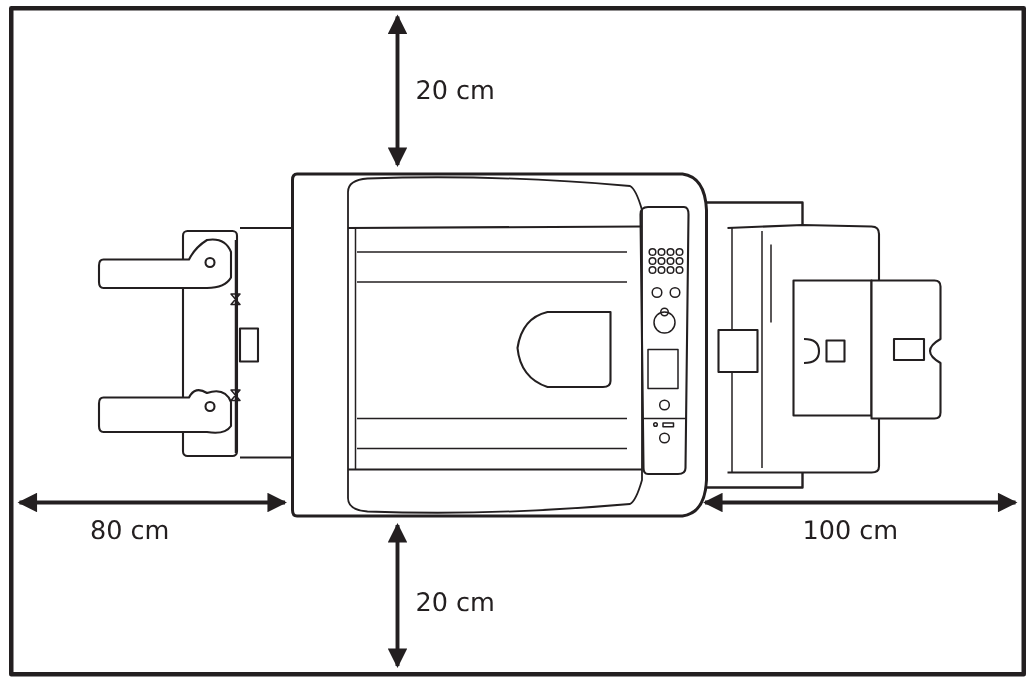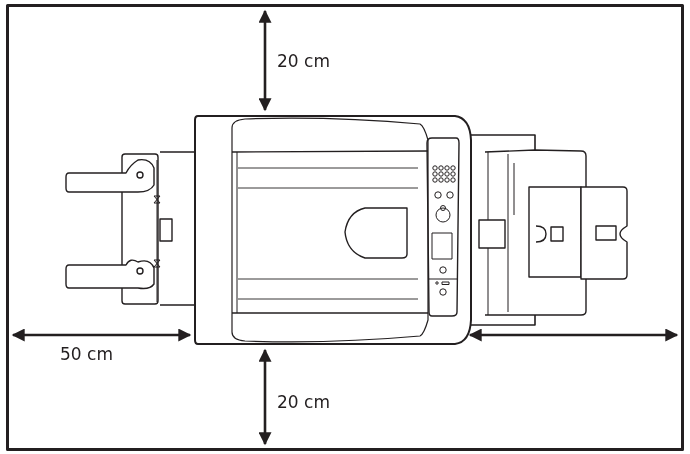--- a/index.html
+++ b/index.html
@@ -95,14 +95,15 @@
   <g stroke="#231f20" stroke-width="2.6" fill="none">
     <line x1="265" y1="11" x2="265" y2="110" marker-start="url(#ah)" marker-end="url(#ah)"></line>
     <line x1="265" y1="350" x2="265" y2="444" marker-start="url(#ah)" marker-end="url(#ah)"></line>
     <line x1="13" y1="335" x2="190" y2="335" marker-start="url(#ah)" marker-end="url(#ah)"></line>
     <line x1="470" y1="335" x2="677" y2="335" marker-start="url(#ah)" marker-end="url(#ah)"></line>
   </g>
 </svg>
 
 <div class="label" style="left:277px;top:53px;">20 cm</div>
 <div class="label" style="left:277px;top:394px;">20 cm</div>
-<div class="label" style="left:60px;top:346px;">50 cm</div>
+<div class="label" style="left:60px;top:346px;">80 cm</div>
+<div class="label" style="left:535px;top:346px;">100 cm</div>
 </div>
 
 </body></html>

